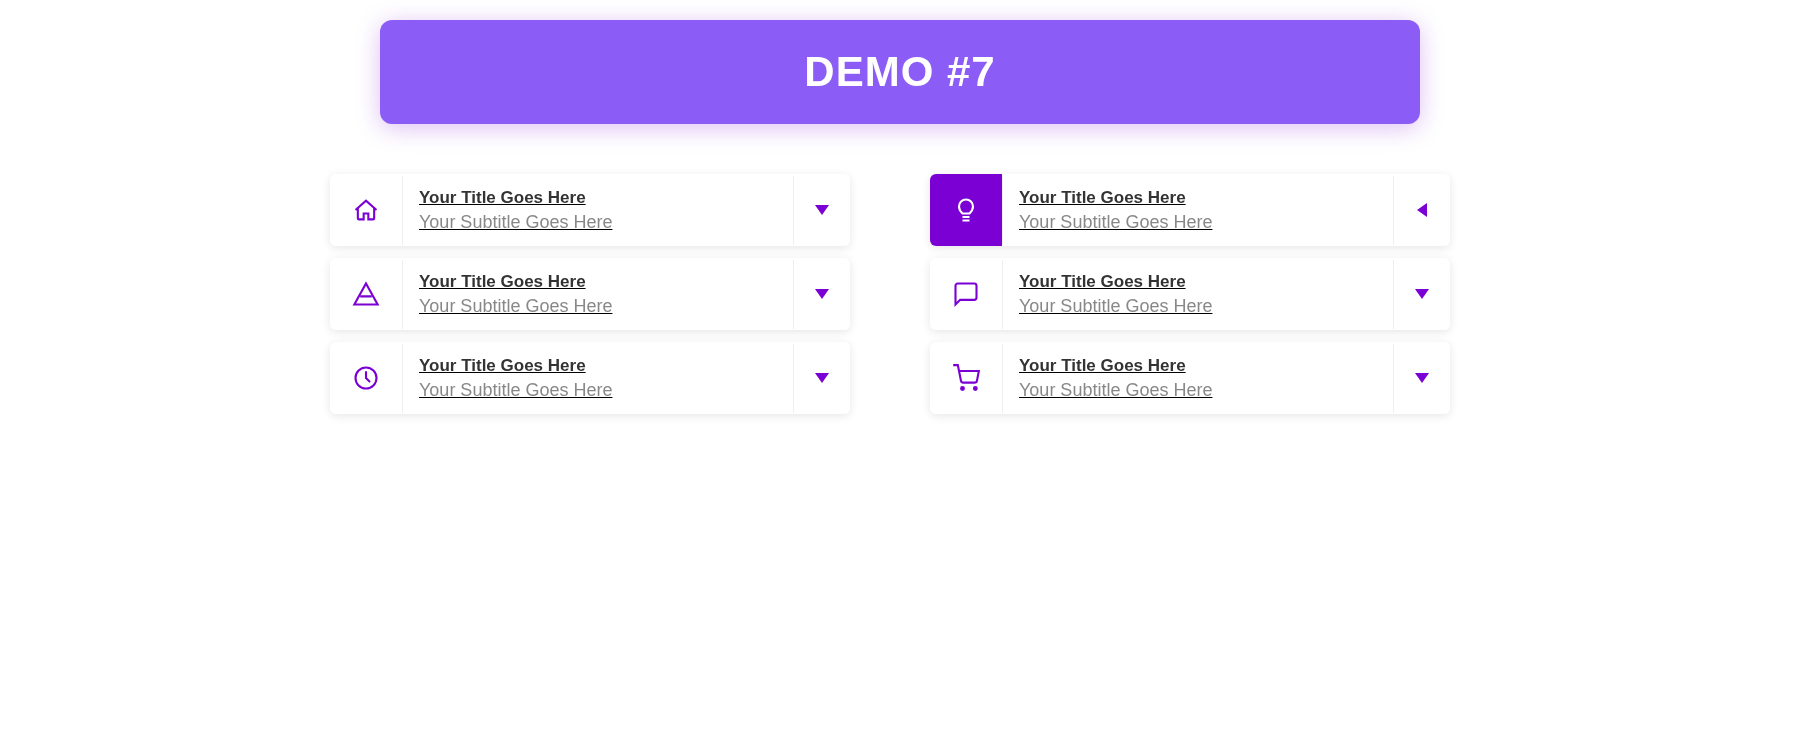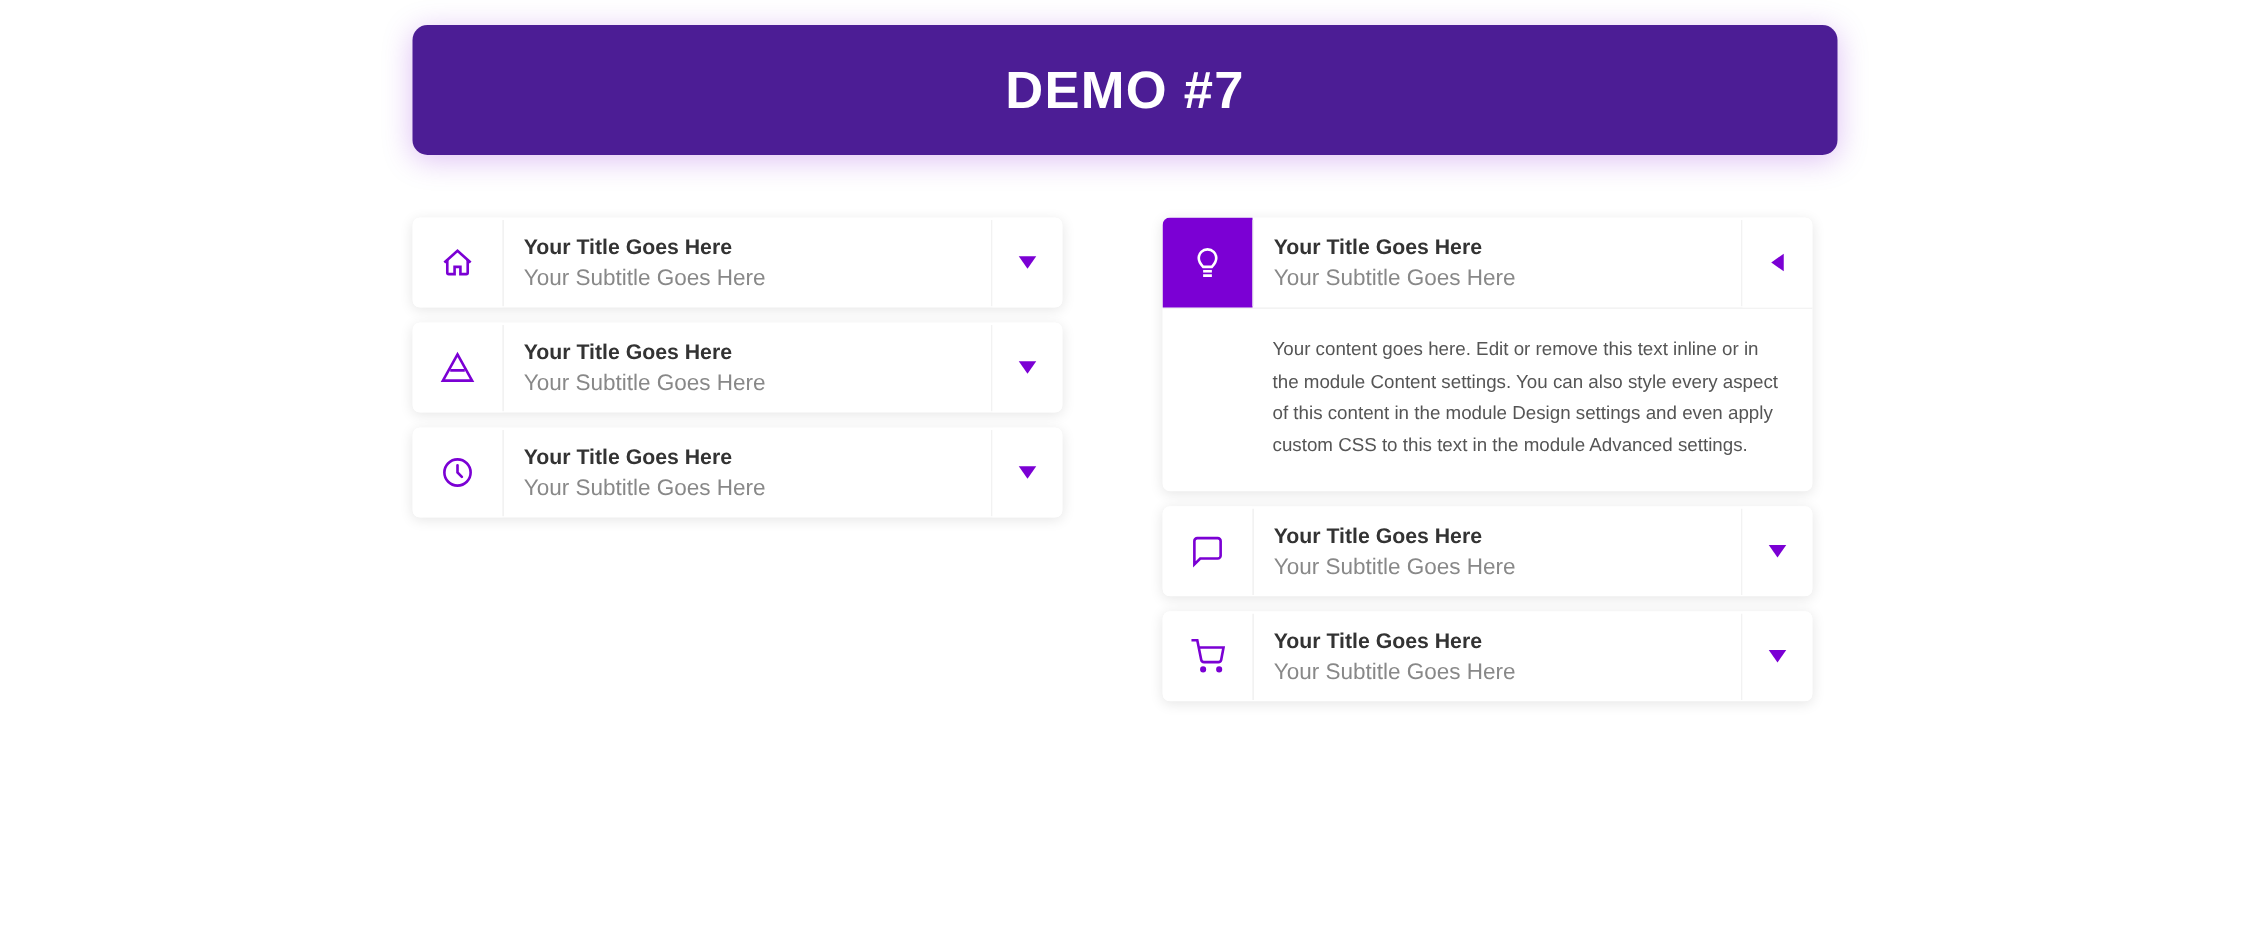--- a/index.html
+++ b/index.html
@@ -7,40 +7,41 @@
       background: #fff;
       font-family: 'Helvetica Neue', Arial, sans-serif;
       min-height: 748px;
       display: flex;
       flex-direction: column;
       align-items: center;
       padding: 20px 0 40px;
     }
 
     .header-banner {
-      background: #4c1d95;
+      background: #8b5cf6;
       border-radius: 12px;
-      width: 1140px;
+      width: 1040px;
       padding: 28px 0;
       text-align: center;
       margin-bottom: 50px;
       box-shadow: 0 4px 24px rgba(123,0,212,0.25);
     }
     .header-banner h1 {
       color: #fff;
       font-size: 42px;
       font-weight: 900;
       letter-spacing: 1px;
     }
 
     .content-area {
       display: flex;
       gap: 80px;
       width: 1140px;
       align-items: flex-start;
+      text-decoration: underline;
     }
 
     
     .left-column {
       display: flex;
       flex-direction: column;
       gap: 12px;
       flex: 0 0 520px;
     }
 
@@ -227,21 +228,20 @@
           </svg>
         </div>
         <div class="accordion-text">
           <div class="accordion-title">Your Title Goes Here</div>
           <div class="accordion-subtitle">Your Subtitle Goes Here</div>
         </div>
         <div class="accordion-toggle">
           <div class="arrow-left"></div>
         </div>
       </div>
-      <div class="accordion-body">Your content goes here. Edit or remove this text inline or in the module Content settings. You can also style every aspect of this content in the module Design settings and even apply custom CSS to this text in the module Advanced settings.</div>
     </div>
 
     <div class="accordion-item">
       <div class="accordion-header">
         <div class="accordion-icon-box">
           <svg viewBox="0 0 24 24" stroke-width="1.8">
             <path d="M21 15a2 2 0 01-2 2H7l-4 4V5a2 2 0 012-2h14a2 2 0 012 2z" stroke="#7b00d4" fill="none"></path>
           </svg>
         </div>
         <div class="accordion-text">

